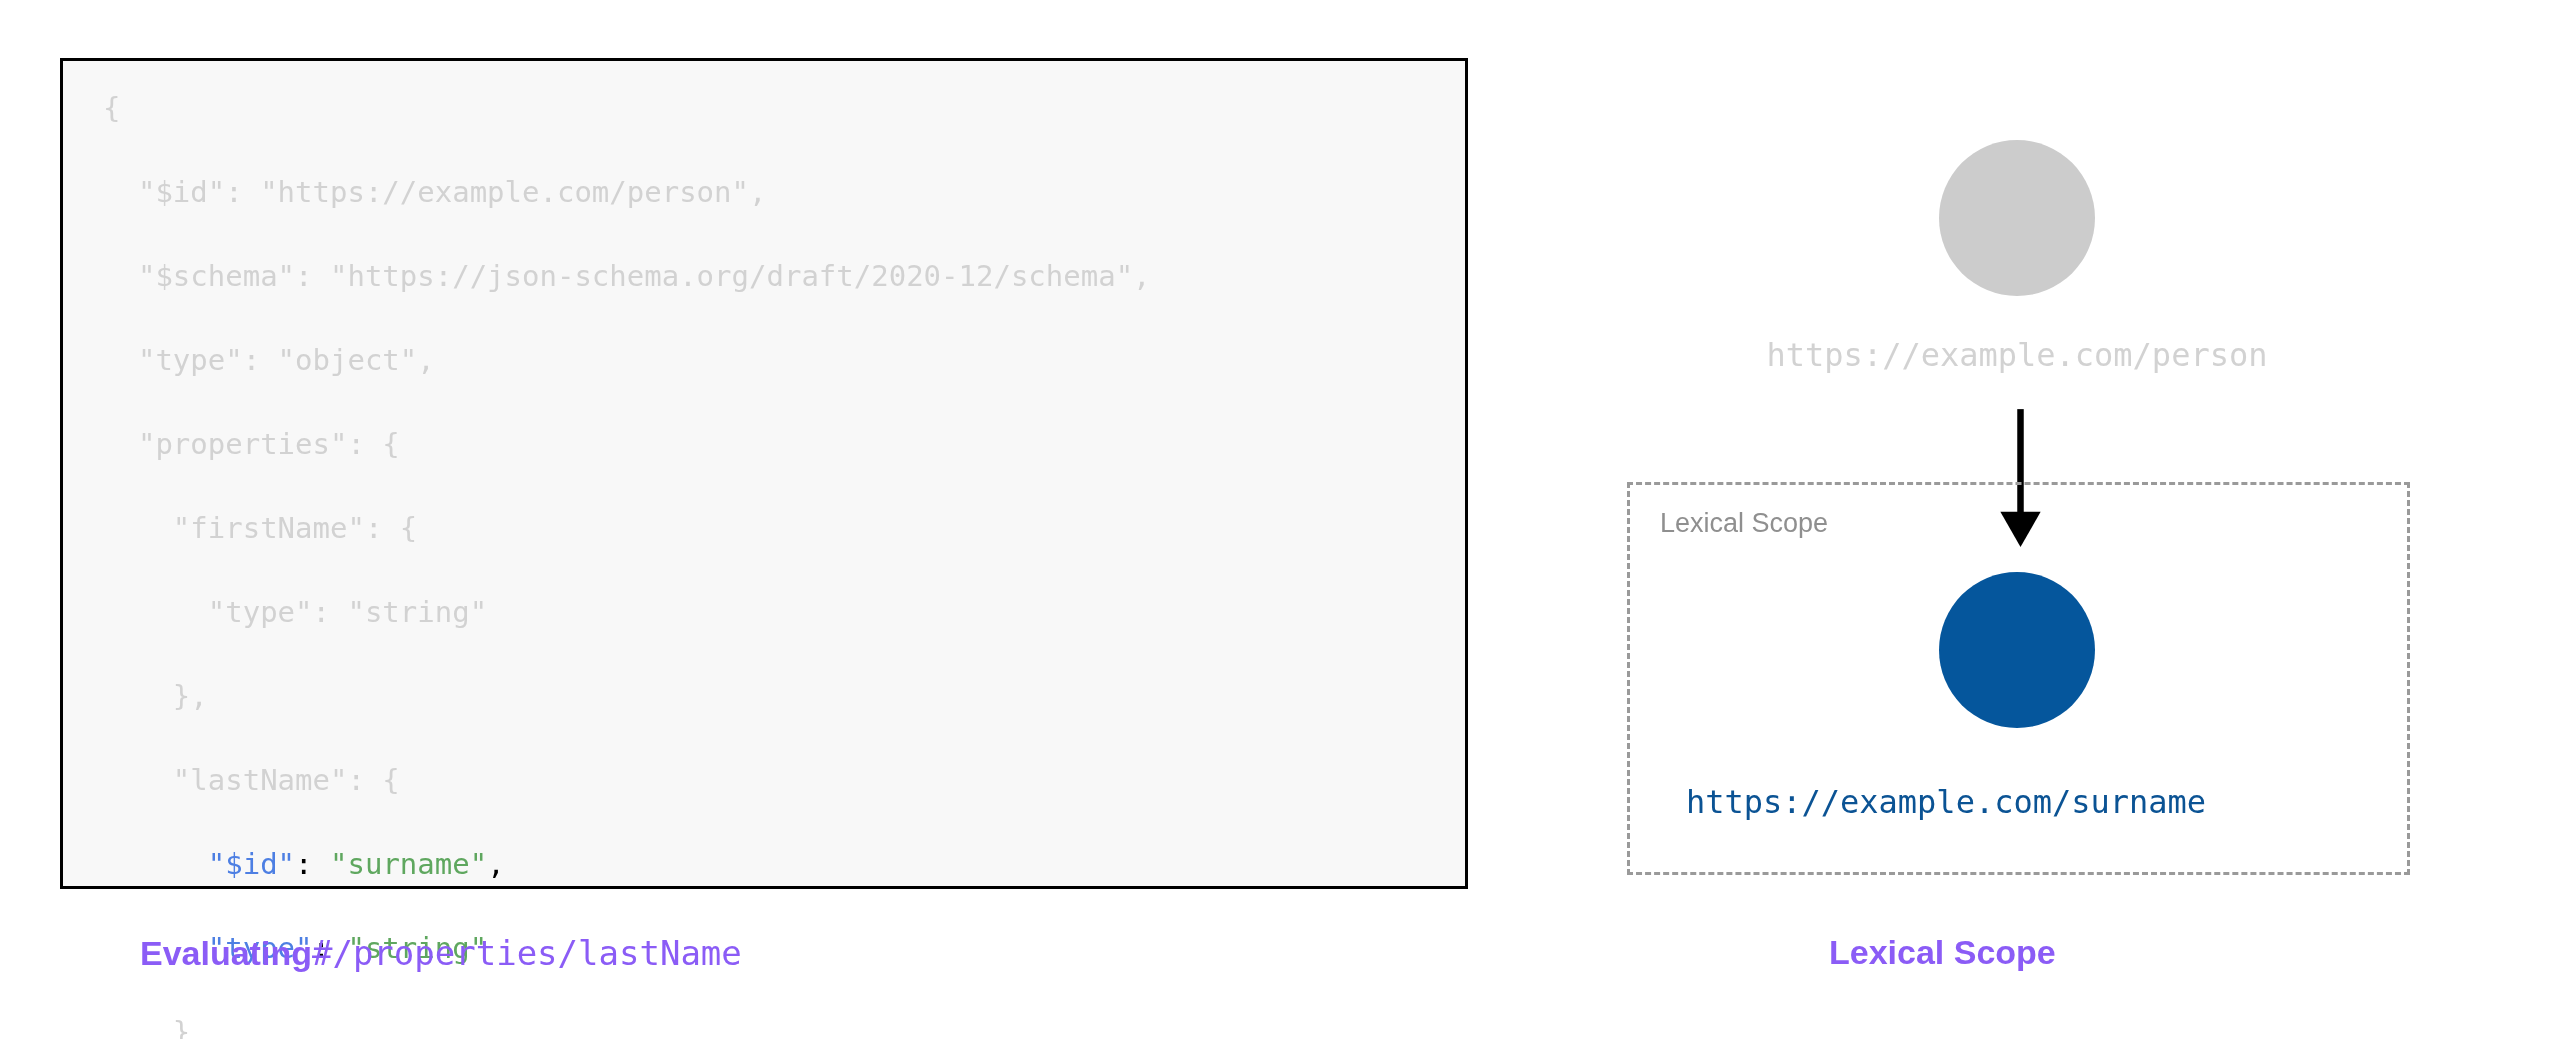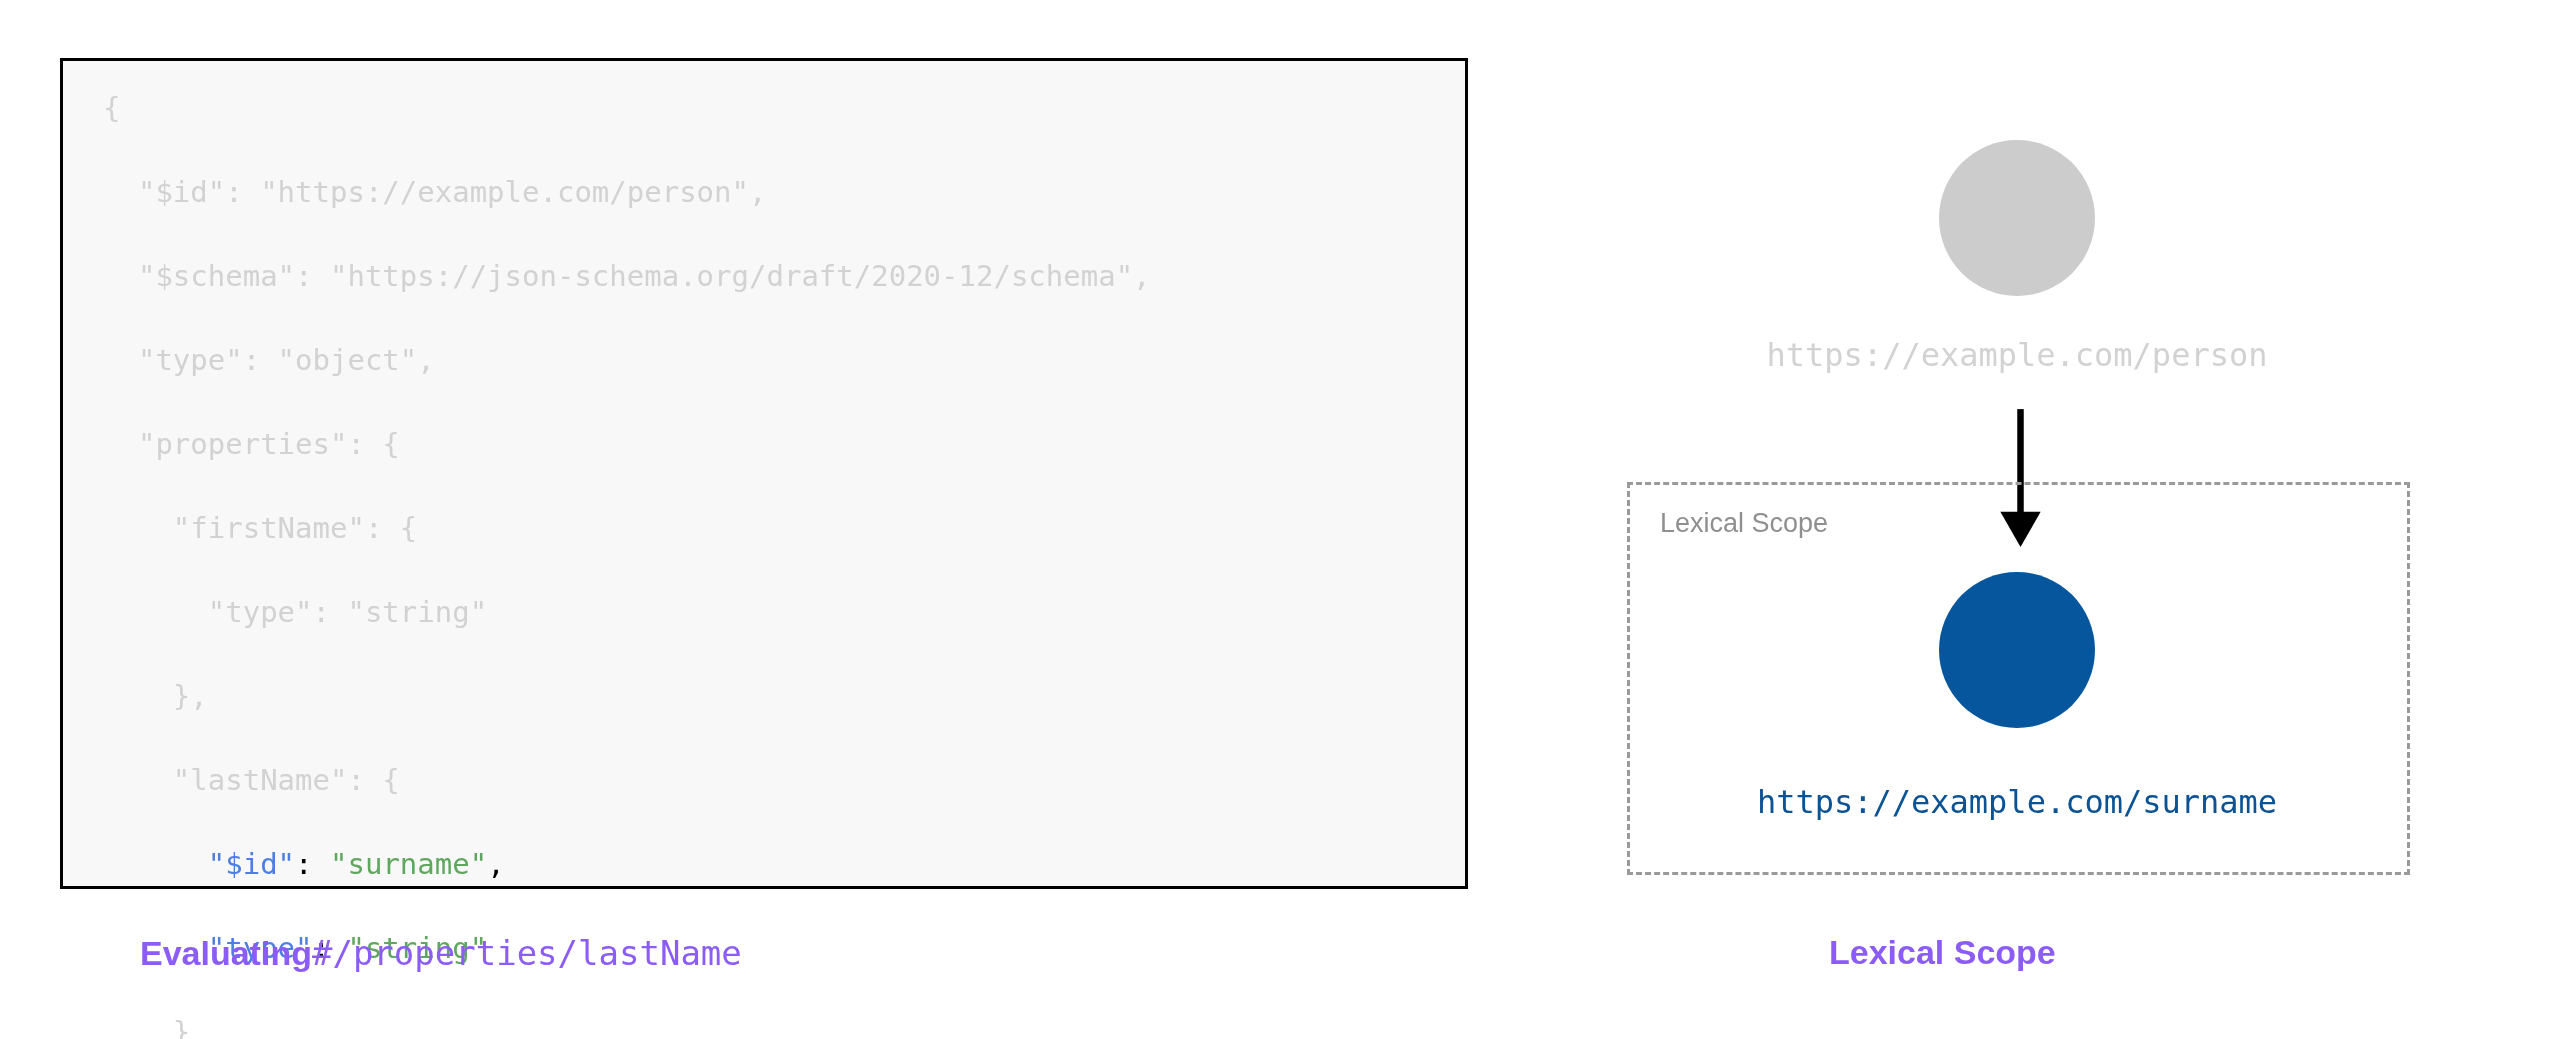--- a/index.html
+++ b/index.html
@@ -91,21 +91,21 @@
     white-space: nowrap;
     text-align: center;
   }
   #node-person-label {
     left: 1705px;
     top: 336px;
     width: 624px;
     color: #d2d2d2;
   }
   #node-surname-label {
-    left: 1705px;
+    left: 1634px;
     top: 783px;
     width: 624px;
     color: #0b5394;
   }
 
   
   #scope-arrow {
     position: absolute;
     left: 1975px;
     top: 409px;

